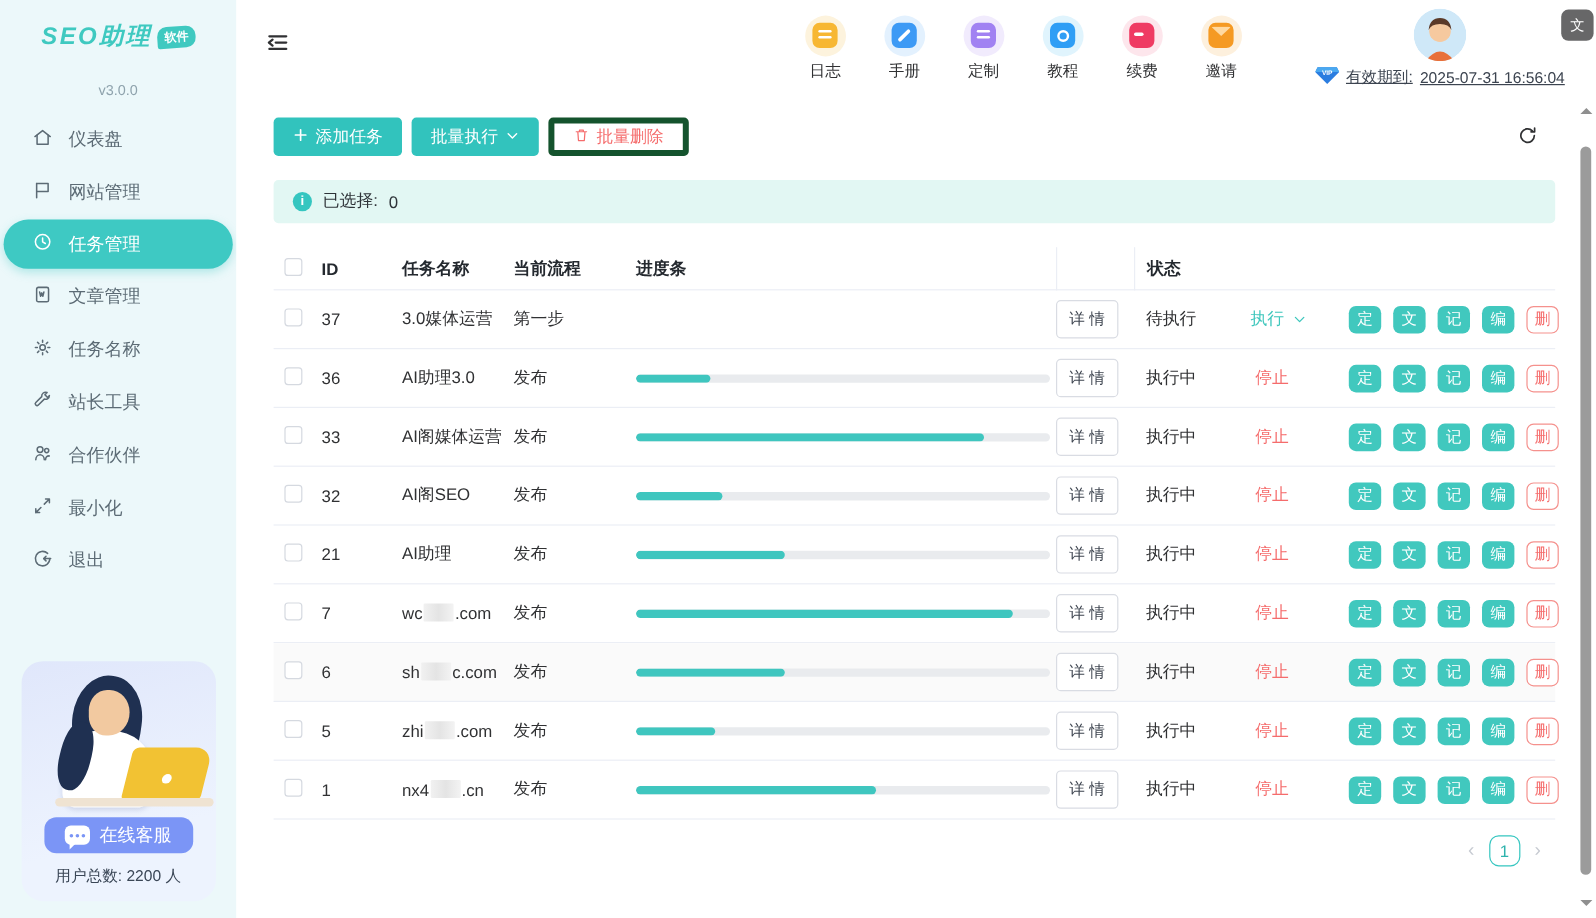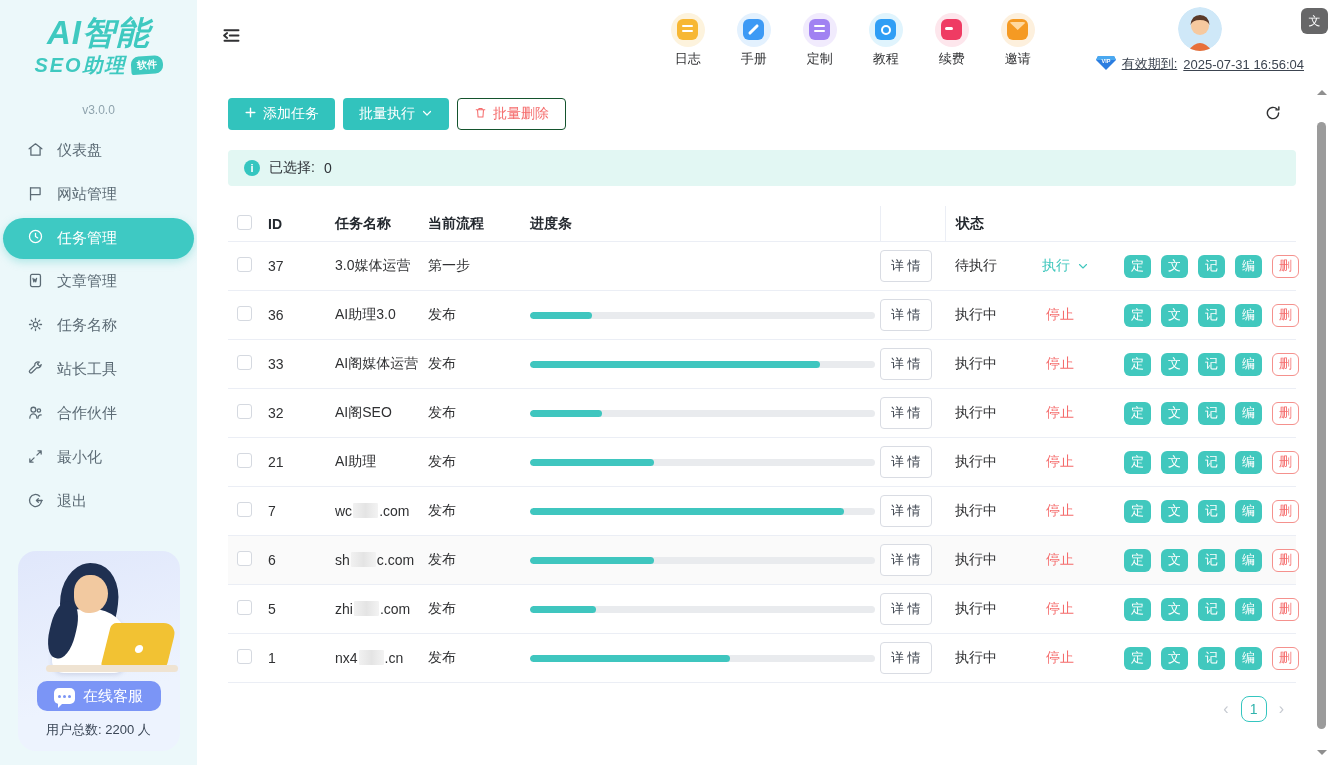--- a/index.html
+++ b/index.html
@@ -55,21 +55,21 @@
   .account { display:flex; flex-direction:column; align-items:center; margin-left:56px; }
   .avatar { width:44px; height:44px; border-radius:50%; overflow:hidden; cursor:pointer; }
   .validity { display:flex; align-items:center; gap:6px; margin-top:4px; font-size:13px; color:#3c4450; white-space:nowrap;text-decoration:underline; }
   .capture-btn { position:absolute; top:8px; right:2px; width:27px; height:26px; background:rgba(60,60,62,.78); border-radius:6px; color:#fff; font-size:12px; display:flex; align-items:center; justify-content:center; cursor:pointer; }
 
   
   .content { padding:18px 34px 0 31px; }
   .toolbar { display:flex; align-items:center; gap:8px; }
   .btn { height:32px; border-radius:4px; font-size:14px; font-family:inherit; display:inline-flex; align-items:center; gap:6px; padding:0 16px; cursor:pointer; border:none; }
   .btn-teal { background:#32c3bd; color:#fff; }
-  .btn-danger { background:#fff; border:1px solid #14532d; color:#f56c6c; }
+  .btn-danger { background:#fff; border:5px solid #14532d; color:#f56c6c; }
   .refresh-btn { margin-left:auto; background:none; border:none; cursor:pointer; padding:2px; margin-right:12px; }
   .alert-bar { margin-top:20px; height:36px; background:#e2f7f3; border-radius:4px; display:flex; align-items:center; gap:9px; padding:0 16px; font-size:14px; color:#2e3338; }
   .info-ic { width:16px; height:16px; border-radius:50%; background:#35c6c0; color:#fff; font-size:11px; font-weight:700; font-style:normal; display:flex; align-items:center; justify-content:center; }
 
   
   .table { margin-top:20px; width:1068px; }
   .thead, .trow { display:grid; grid-template-columns:32px 67px 93px 100px 360px 65px 83px 1fr; align-items:center; }
   .thead { height:36px; font-weight:700; font-size:14px; color:#24292f; border-bottom:1px solid #ebeef5; }
   .thead .hsep { border-left:1px solid #ebeef5; height:36px; display:flex; align-items:center; }
   .trow { height:49px; border-bottom:1px solid #ebeef5; font-size:14px; color:#303133; }
@@ -97,21 +97,20 @@
   .sb-up, .sb-down { position:absolute; left:3px; width:0; height:0; border:5px solid transparent; }
   .sb-up { top:2px; border-bottom-color:#8f8f8f; border-top-width:0; }
   .sb-down { bottom:2px; border-top-color:#8f8f8f; border-bottom-width:0; }
   .sb-thumb { position:absolute; left:3px; top:34px; bottom:28px; width:9px; background:#9b9b9b; border-radius:5px; cursor:pointer; }
 </style>
 </head>
 <body>
 
 <aside class="sidebar">
   <div class="logo-wrap">
-    <div class="logo-l1">AI智能</div>
     <div class="logo-l2">
       <span>SEO助理</span>
       <span class="logo-badge">软件</span>
     </div>
     <div class="version">v3.0.0</div>
   </div>
 
   <nav class="menu">
     <div class="menu-item">
       <span><svg width="17" height="17" viewBox="0 0 24 24" fill="none" stroke="currentColor" stroke-width="1.8" stroke-linecap="round" stroke-linejoin="round">

